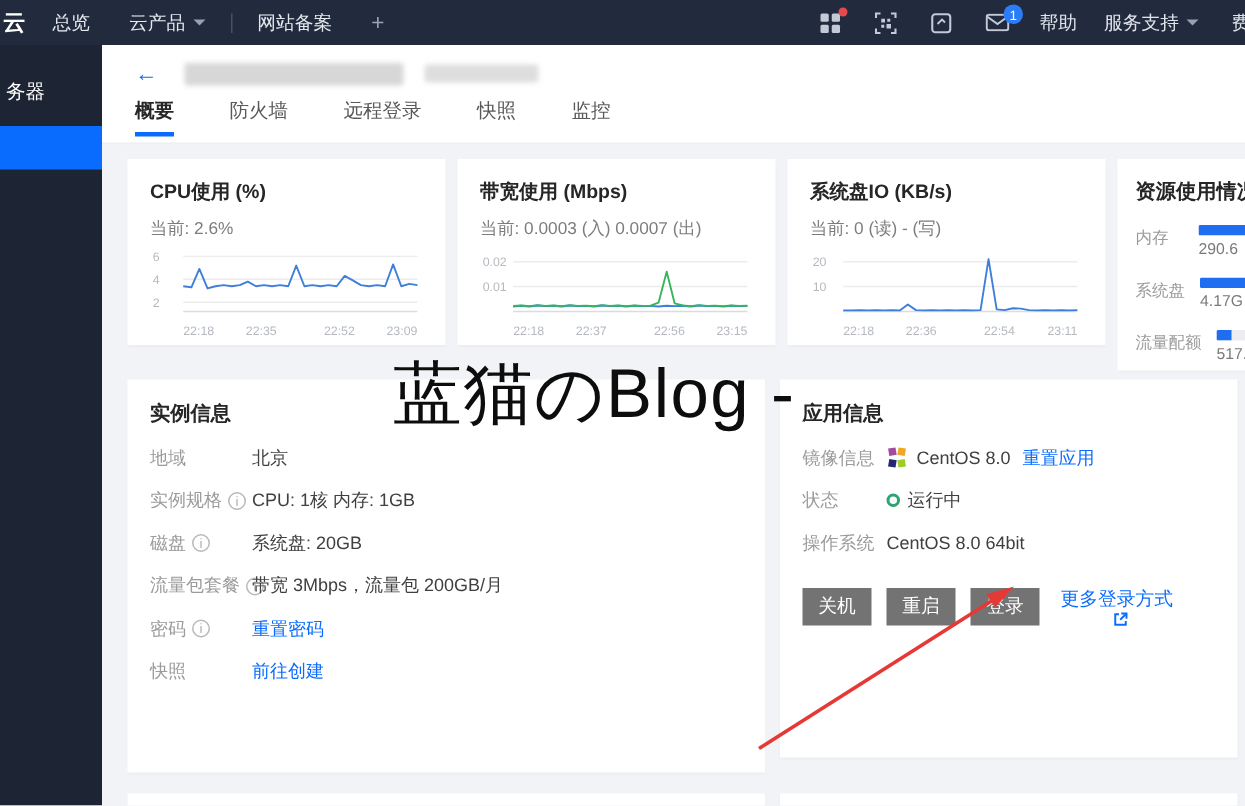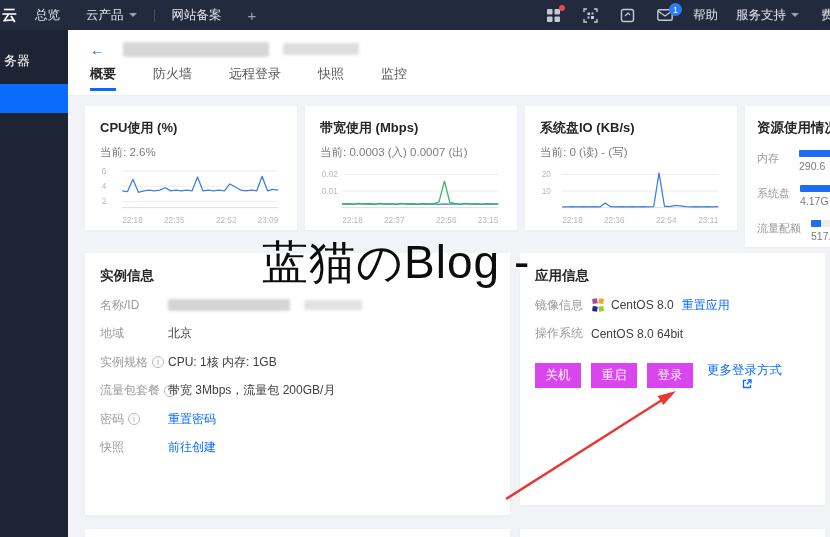--- a/index.html
+++ b/index.html
@@ -71,21 +71,21 @@
   .link{color:#0a6cff;cursor:pointer;}
   .gap-l{margin-left:8px;}
   .i-icon{width:12px;height:12px;border:1px solid #b9b9b9;border-radius:50%;color:#b0b0b0;
     font-size:9px;line-height:10px;text-align:center;margin-left:4px;flex:none;font-style:normal;cursor:pointer;}
   .i-icon::before{content:"i";}
   .id-blur{width:122px;height:12px;background:#d4d4d4;border-radius:2px;filter:blur(1.4px);}
   .id-blur2{width:58px;height:10px;background:#e2e2e2;border-radius:2px;filter:blur(1.4px);margin-left:14px;}
   .status-dot{width:9px;height:9px;border:2px solid #2ba471;border-radius:50%;margin-right:5px;flex:none;}
   .centos-icon{margin-right:6px;flex:none;display:flex;}
   .btn-row{display:flex;align-items:center;margin-top:14px;}
-  .btn{min-width:46px;height:25px;background:#d946ef;color:#fff;font-size:12.5px;border:none;
+  .btn{min-width:46px;height:25px;background:#737373;color:#fff;font-size:12.5px;border:none;
     display:flex;align-items:center;justify-content:center;margin-right:10px;cursor:pointer;padding:0 10px;}
   .more-link{font-size:12.5px;color:#0a6cff;display:flex;align-items:center;margin-left:4px;cursor:pointer;flex-direction:column;}
   .ext-icon{margin-left:4px;display:flex;}
 
   .stub{height:30px;top:529px;}
 
   
   .watermark{position:absolute;left:262px;top:232px;font-size:46px;color:#0d0d0d;z-index:8;
     white-space:nowrap;letter-spacing:1px;font-weight:500;}
   .arrow-overlay{position:absolute;left:0;top:0;z-index:9;pointer-events:none;}
@@ -259,36 +259,36 @@
         </div>
       <div class="res-val">517.9</div>
     </div>
   </div>
 </div>
 
 <div class="card inst-card">
   <div class="info-title">实例信息</div>
   <div class="info-rows">
     <div class="info-row">
-      <div class="row-label">名称/ID</div>
-      <div class="row-value">
-          <span class="id-blur"></span>
-          <span class="id-blur2"></span>
-        </div>
-    </div>
-    <div class="info-row">
       <div class="row-label">地域</div>
       <div class="row-value">北京</div>
     </div>
     <div class="info-row">
       <div class="row-label">
           <span>实例规格</span>
           <span class="i-icon"></span>
         </div>
       <div class="row-value">CPU: 1核 内存: 1GB</div>
+    </div>
+    <div class="info-row">
+      <div class="row-label">
+          <span>磁盘</span>
+          <span class="i-icon"></span>
+        </div>
+      <div class="row-value">系统盘: 20GB</div>
     </div>
     <div class="info-row">
       <div class="row-label">
           <span>流量包套餐</span>
           <span class="i-icon"></span>
         </div>
       <div class="row-value">带宽 3Mbps，流量包 200GB/月</div>
     </div>
     <div class="info-row">
       <div class="row-label">
@@ -318,20 +318,27 @@
           <svg width="14" height="14" viewBox="0 0 14 14">
             <rect x="7.6" y="0.6" width="5" height="5" fill="#efa724" transform="rotate(9 10 3)"></rect>
             <rect x="1.4" y="0.6" width="5" height="5" fill="#a14c9c" transform="rotate(-9 4 3)"></rect>
             <rect x="1.4" y="8.4" width="5" height="5" fill="#262577" transform="rotate(9 4 11)"></rect>
             <rect x="7.6" y="8.4" width="5" height="5" fill="#9ccd2a" transform="rotate(-9 10 11)"></rect>
           </svg>
         </span>
         <span>CentOS 8.0</span>
         <span class="link gap-l">重置应用</span>
       </div>
+    </div>
+    <div class="info-row">
+      <div class="row-label">状态</div>
+      <div class="row-value">
+          <span class="status-dot"></span>
+          <span>运行中</span>
+        </div>
     </div>
     <div class="info-row">
       <div class="row-label">操作系统</div>
       <div class="row-value">CentOS 8.0 64bit</div>
     </div>
   </div>
   <div class="btn-row">
     <button class="btn">关机</button>
     <button class="btn">重启</button>
     <button class="btn">登录</button>

